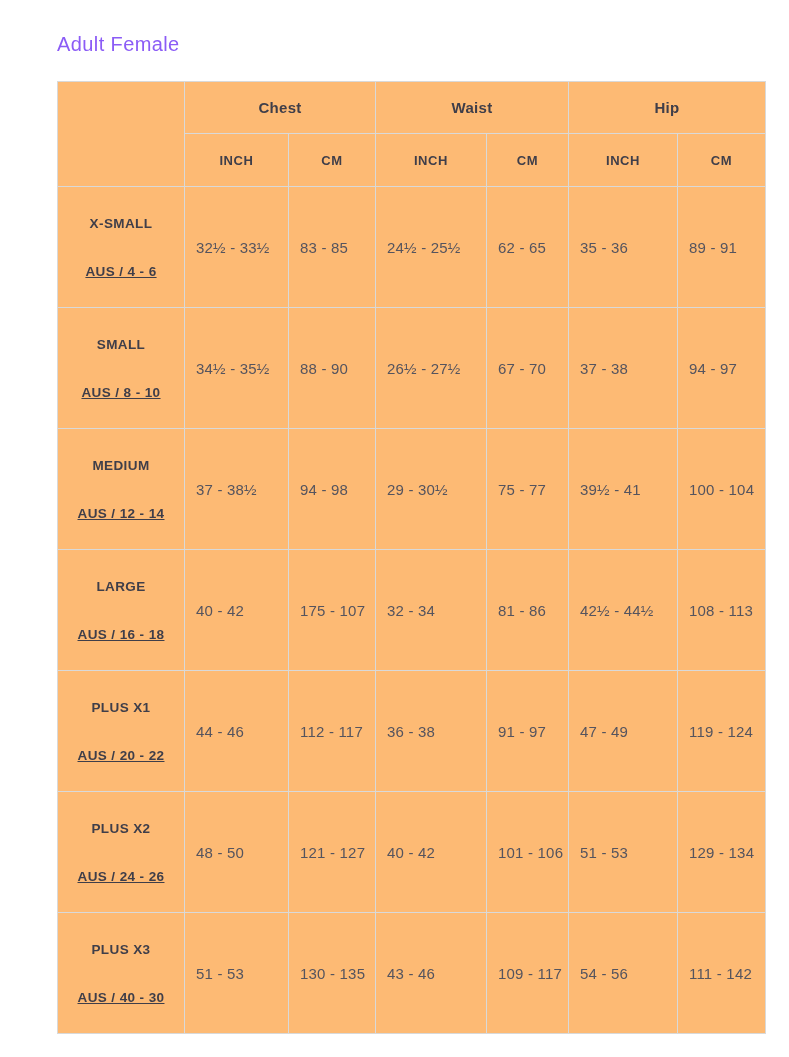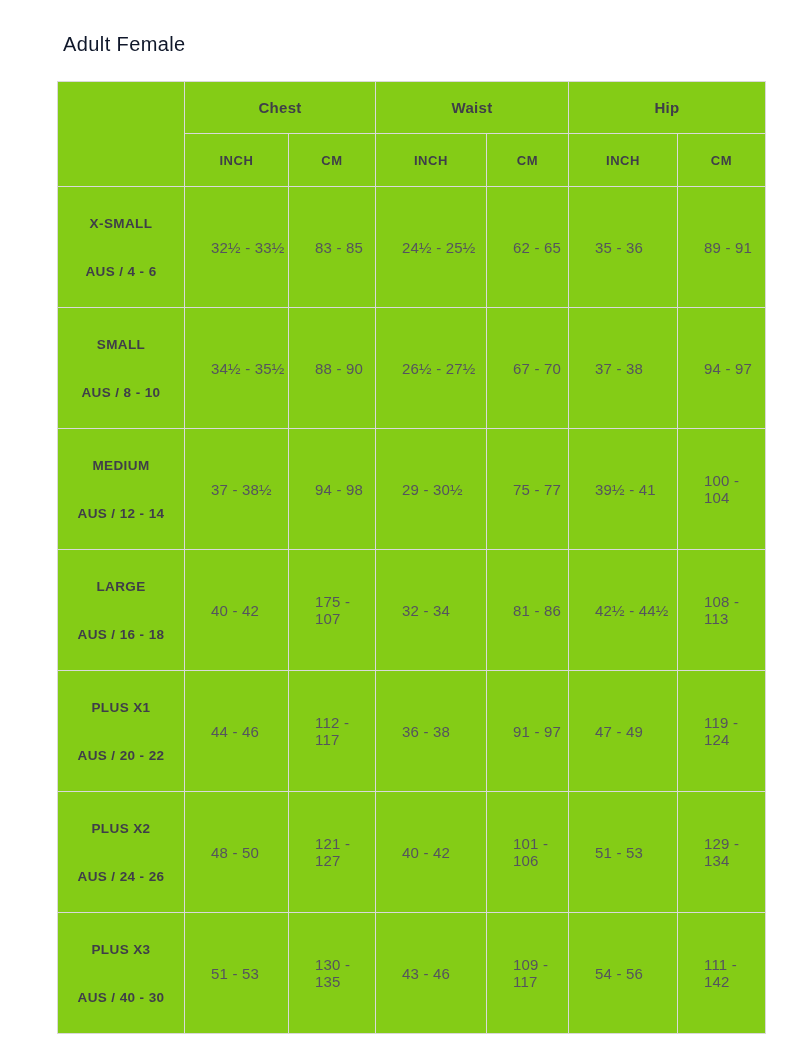--- a/index.html
+++ b/index.html
@@ -7,39 +7,39 @@
   .page {
     position: relative;
     width: 789px;
     height: 1057px;
     background: #ffffff;
     font-family: "Liberation Sans", "DejaVu Sans", sans-serif;
     overflow: hidden;
   }
   .page-title {
     position: absolute;
-    left: 63px;
+    left: 57px;
     top: 33px;
     font-size: 20px;
     font-weight: 400;
     letter-spacing: 0.4px;
-    color: #0f172a;
+    color: #8b5cf6;
   }
   table.size-chart {
     position: absolute;
     left: 57px;
     top: 81px;
     width: 708px;
     border-collapse: collapse;
     table-layout: fixed;
   }
   table.size-chart th,
   table.size-chart td {
     border: 1px solid #d9d9d9;
-    background: #84cc16;
+    background: #fdba74;
     vertical-align: middle;
   }
   
   tr.group-row th {
     height: 52px;
     font-size: 15px;
     font-weight: 700;
     letter-spacing: 0.3px;
     color: #3f3e49;
     text-align: center;
@@ -56,29 +56,29 @@
   }
   
   td.size-cell {
     text-align: center;
     font-size: 13.5px;
     font-weight: 700;
     letter-spacing: 0.4px;
     color: #3f3e49;
     padding: 0;
   }
-  td.size-cell .aus-line { margin-top: 33px; }
+  td.size-cell .aus-line { margin-top: 33px; text-decoration: underline; }
   
   td.value-cell {
     height: 121px;
     font-size: 15px;
     font-weight: 400;
     color: #55545e;
     text-align: left;
-    padding-left: 26px;
+    padding-left: 11px;
     letter-spacing: 0.2px;
   }
 </style>
 </head>
 <body>
 
 <div class="page">
 
   <h2 class="page-title">Adult Female</h2>
 

